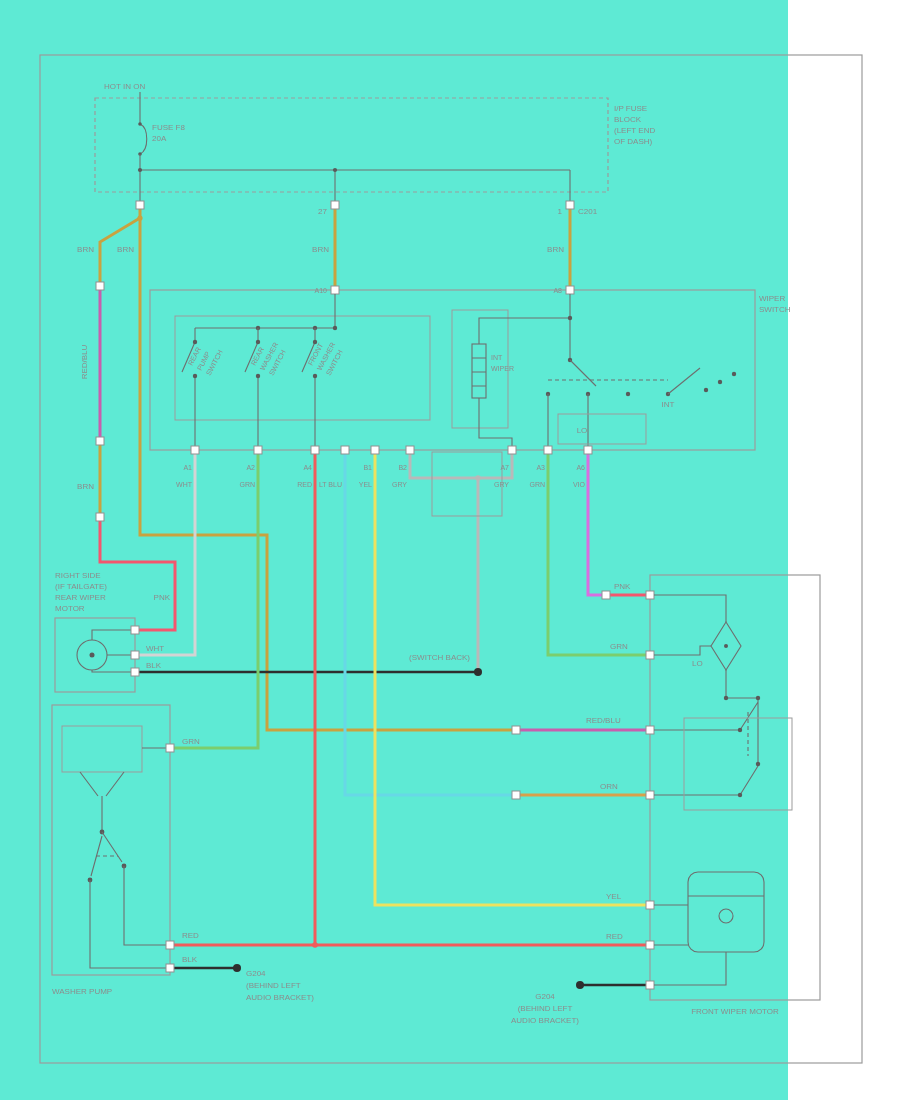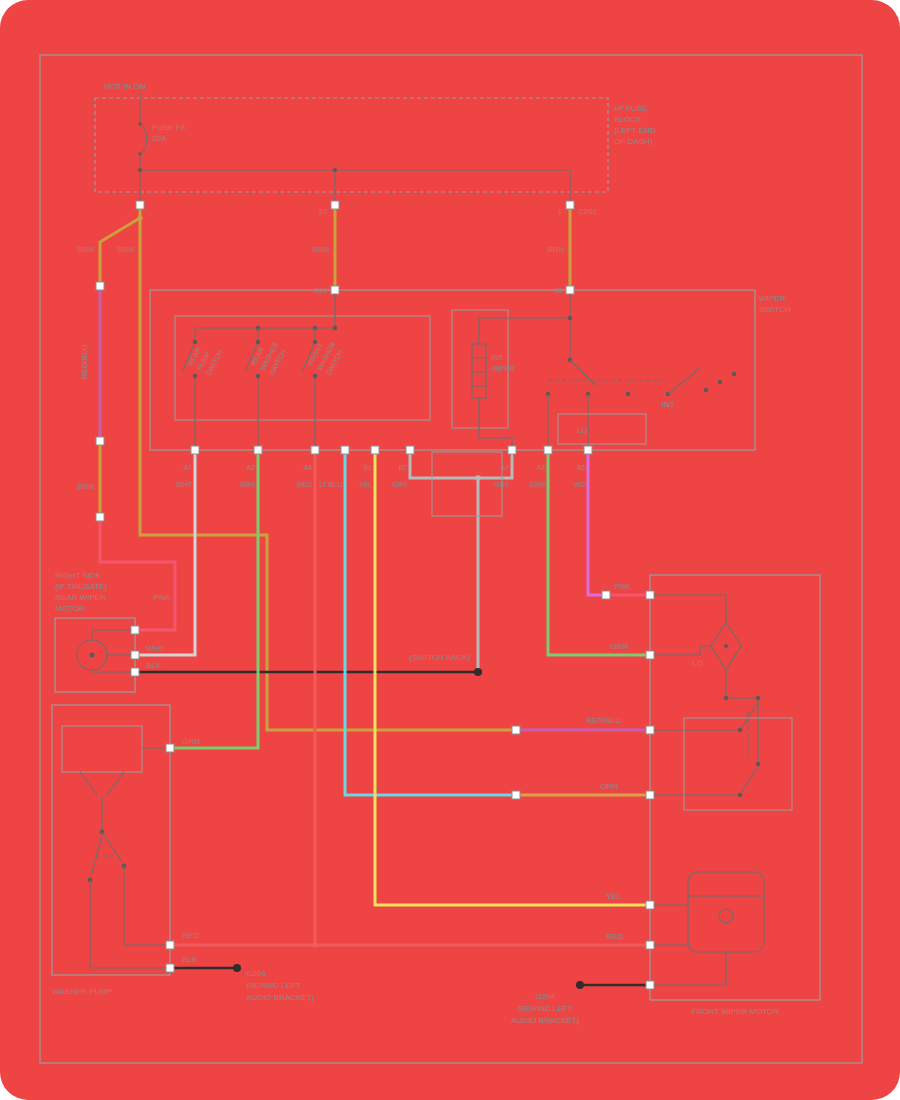--- a/index.html
+++ b/index.html
@@ -1,16 +1,16 @@
 <!DOCTYPE html>
 <html><head>
 <meta charset="utf-8">
 <style>
   html,body{margin:0;padding:0;background:#ffffff;}
-  .stage{width:900px;height:1100px;position:relative;background:#ef4444;border-radius:28px;}
+  .stage{width:788px;height:1100px;position:relative;background:#5eead4;}
   svg{display:block;}
   text{font-family:"Liberation Sans","DejaVu Sans",sans-serif;fill:#8c8c8c;}
   .t8{font-size:8px;}
   .t7{font-size:7px;}
   .box{fill:none;stroke:#9b9b9b;stroke-width:1.2;}
   .inner{fill:none;stroke:#9b9b9b;stroke-width:1;}
   .thin{fill:none;stroke:#6e6e6e;stroke-width:1.1;}
   .dash{stroke-dasharray:4 3;}
   .wire{fill:none;stroke-width:3;stroke-linecap:butt;stroke-linejoin:miter;}
   .w24{stroke-width:2.4;}

